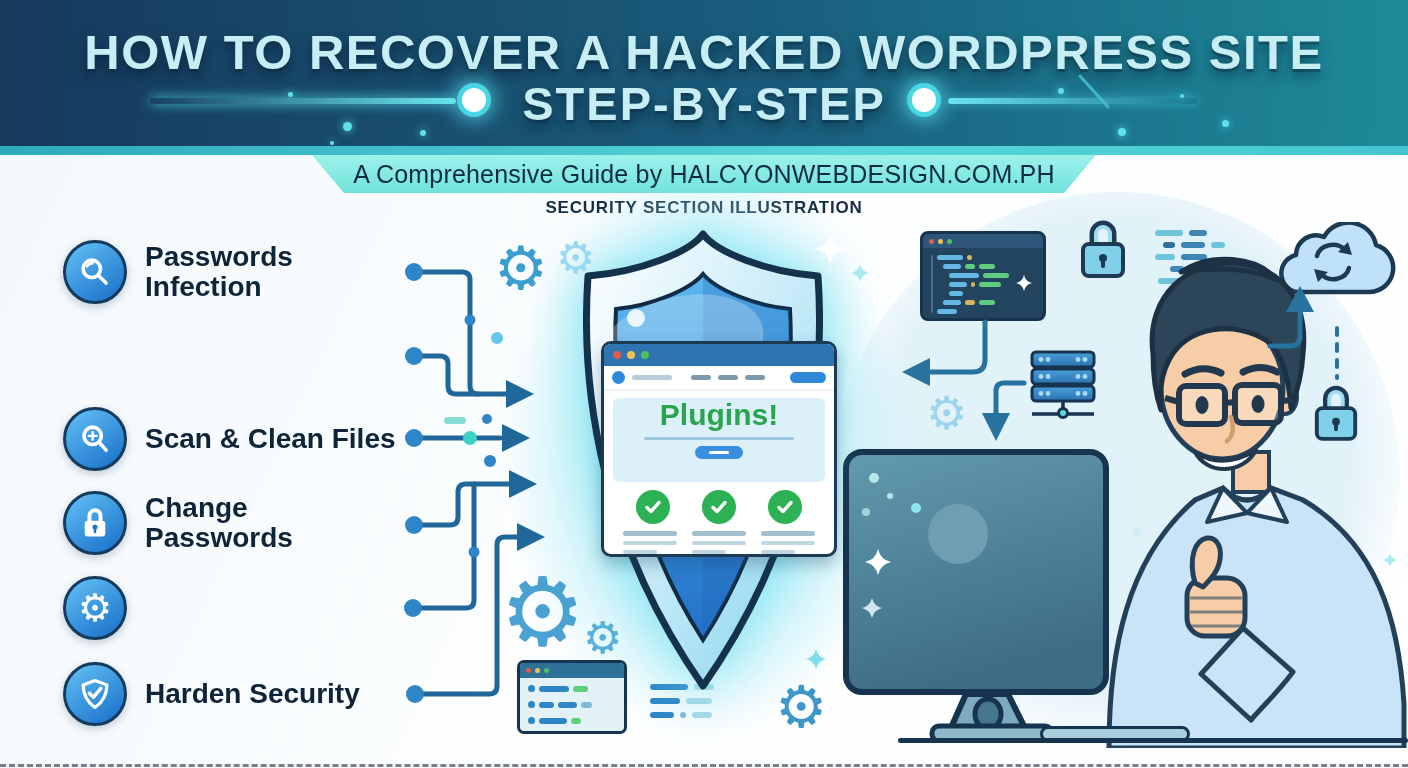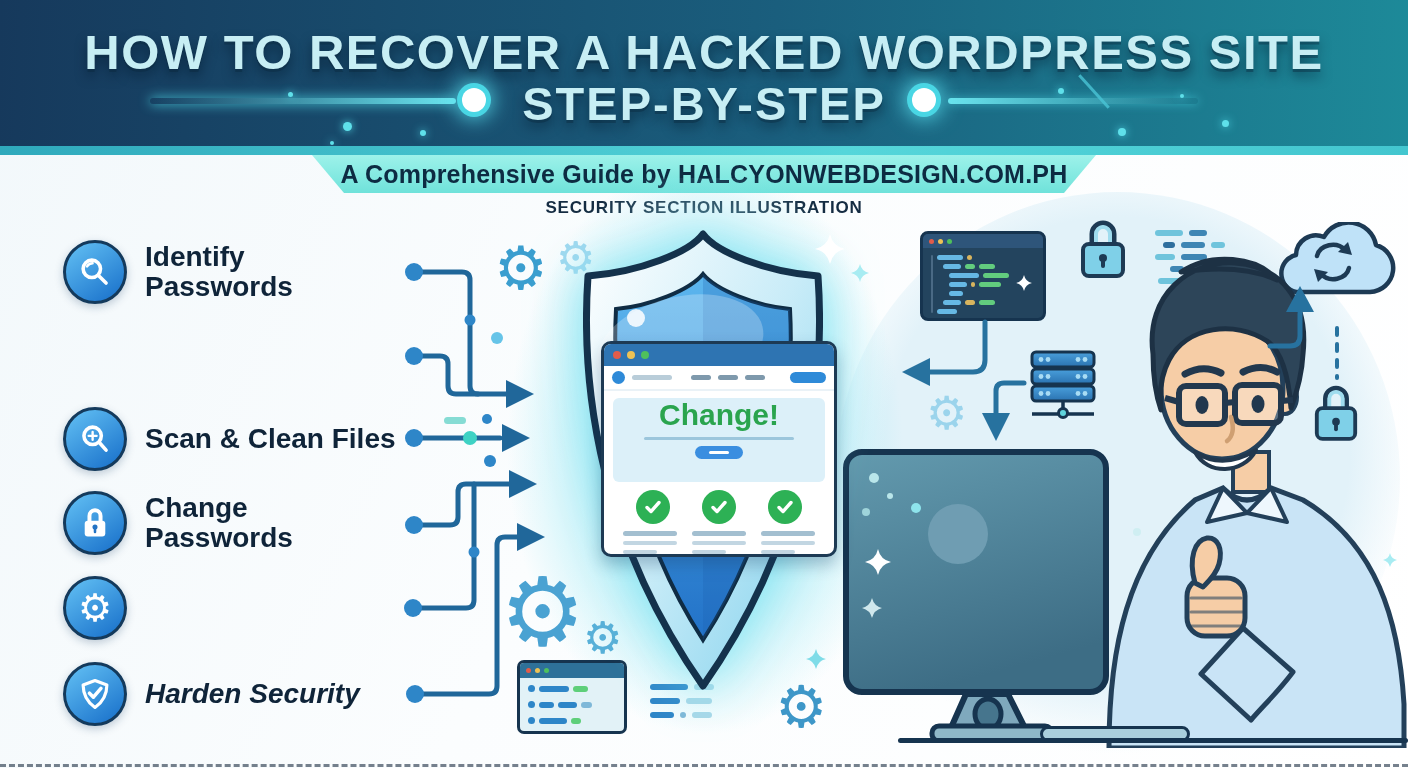--- a/index.html
+++ b/index.html
@@ -28,21 +28,21 @@
   #hdiag{left:1072px;top:90px;width:44px;height:3px;background:#4ac4d6;transform:rotate(48deg);opacity:.8;}
 
   
   #strip{left:0;top:146px;width:1408px;height:9px;
     background:linear-gradient(90deg,#2fa9bc,#55d6da 60%,#43c6cf);}
   #banner{left:312px;top:155px;width:784px;height:38px;
     background:linear-gradient(180deg,#9df2ea,#6fe2da);
     -webkit-clip-path:polygon(0 0,100% 0,calc(100% - 32px) 100%,32px 100%);
     clip-path:polygon(0 0,100% 0,calc(100% - 32px) 100%,32px 100%);
     display:flex;align-items:center;justify-content:center;}
-  #banner span{font-size:25px;font-weight:700;color:#0d2b42;letter-spacing:.2px;}
+  #banner span{font-size:25px;font-weight:400;color:#0d2b42;letter-spacing:.2px;}
   #section-label{left:0;top:198px;width:1408px;text-align:center;
     font-size:17px;font-weight:800;letter-spacing:.8px;color:#152c42;}
 
   
   #bg-circle{left:835px;top:192px;width:565px;height:572px;border-radius:50%;
     background:radial-gradient(circle at 50% 45%,#e2f2f9 55%,rgba(226,242,249,0) 72%);z-index:1;}
   #shield-glow{left:505px;top:178px;width:400px;height:560px;z-index:2;
     background:radial-gradient(ellipse at 50% 48%,rgba(150,232,244,.75) 30%,rgba(150,232,244,0) 70%);}
 
   
@@ -144,21 +144,21 @@
   <div class="abs step" style="left:63px;top:240px;">
     <div class="step-icon">
       <svg width="38" height="38" viewBox="0 0 48 48">
           <g stroke="#fff" stroke-width="4.5" fill="none" stroke-linecap="round">
             <circle cx="20" cy="20" r="11"></circle>
             <path d="M29,29 L38,38"></path>
             <path d="M14,17 a8,8 0 0 1 7,-4" stroke-width="3"></path>
           </g>
         </svg>
     </div>
-    <div class="step-label">Identify Passwords</div>
+    <div class="step-label">Passwords Infection</div>
   </div>
   <div class="abs step" style="left:63px;top:491px;">
     <div class="step-icon">
       <svg width="38" height="38" viewBox="0 0 48 48">
           <path d="M17,22 V15 a7,7 0 0 1 14,0 V22" stroke="#fff" stroke-width="5" fill="none" stroke-linecap="round"></path>
           <rect x="11" y="21" width="26" height="20" rx="4" fill="#fff"></rect>
           <circle cx="24" cy="29" r="3.2" fill="#2373c4"></circle>
           <rect x="22.4" y="30" width="3.2" height="7" rx="1.5" fill="#2373c4"></rect>
         </svg>
     </div>
@@ -174,21 +174,21 @@
           </g>
         </svg>
     </div>
     <div class="step-label">Scan &amp; Clean Files</div>
   </div>
   <div class="abs step" style="left:63px;top:576px;">
     <div class="step-icon">
       <span class="glyph-gear">⚙</span>
     </div>
   </div>
-  <div class="abs step" style="left:63px;top:662px;font-style:italic;">
+  <div class="abs step" style="left:63px;top:662px;">
     <div class="step-icon">
       <svg width="38" height="38" viewBox="0 0 48 48">
           <path d="M24,7 L39,12.5 C39,24 34.5,33.5 24,41 C13.5,33.5 9,24 9,12.5 Z" stroke="#fff" stroke-width="4" fill="none" stroke-linejoin="round"></path>
           <path d="M17,23 l5,5 l9.5,-11" stroke="#fff" stroke-width="4.5" fill="none" stroke-linecap="round" stroke-linejoin="round"></path>
         </svg>
     </div>
     <div class="step-label">Harden Security</div>
   </div>
 
   <div class="abs gear" style="left:494px;top:238px;font-size:60px;color:#3b9ecf;">⚙</div>
@@ -421,21 +421,21 @@
     </div>
     <div id="b-nav">
       <span id="b-logo"></span>
       <span class="nav-dash" style="width:40px;"></span>
       <span class="nav-dash d2" style="width:20px;margin-left:12px;"></span>
       <span class="nav-dash d2" style="width:20px;"></span>
       <span class="nav-dash d2" style="width:20px;"></span>
       <span id="b-cta"></span>
     </div>
     <div id="b-hero">
-      <div id="b-headline">Change!</div>
+      <div id="b-headline">Plugins!</div>
       <div id="b-divider"></div>
       <div id="b-pill">
           <i></i>
         </div>
     </div>
     <div id="b-checks">
       <span class="check-circle">
         <svg width="20" height="20" viewBox="0 0 20 20">
             <path d="M4,10.5 l4,4 l8,-9" stroke="#fff" stroke-width="3.4" fill="none" stroke-linecap="round" stroke-linejoin="round"></path>
           </svg>

